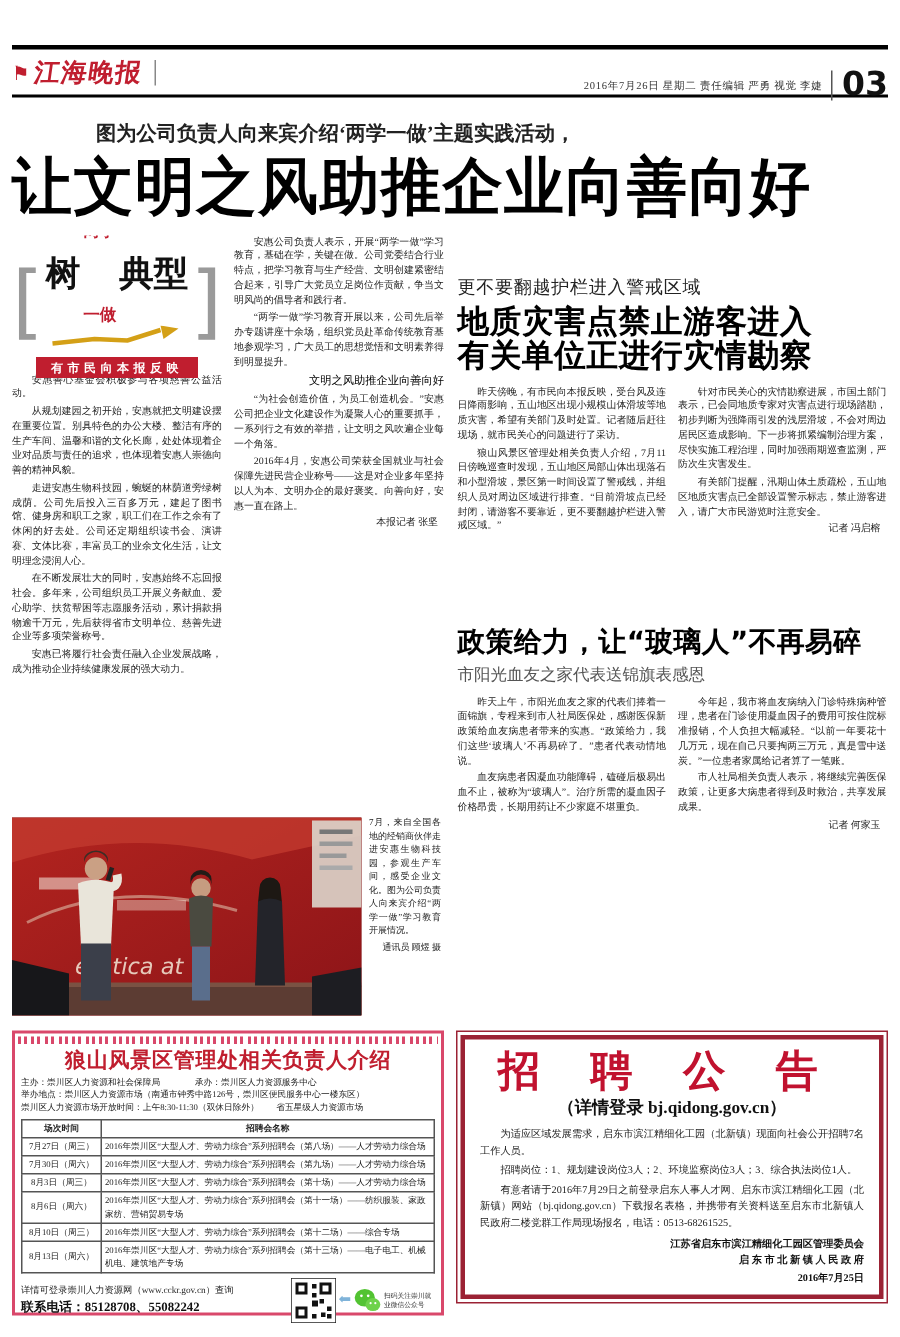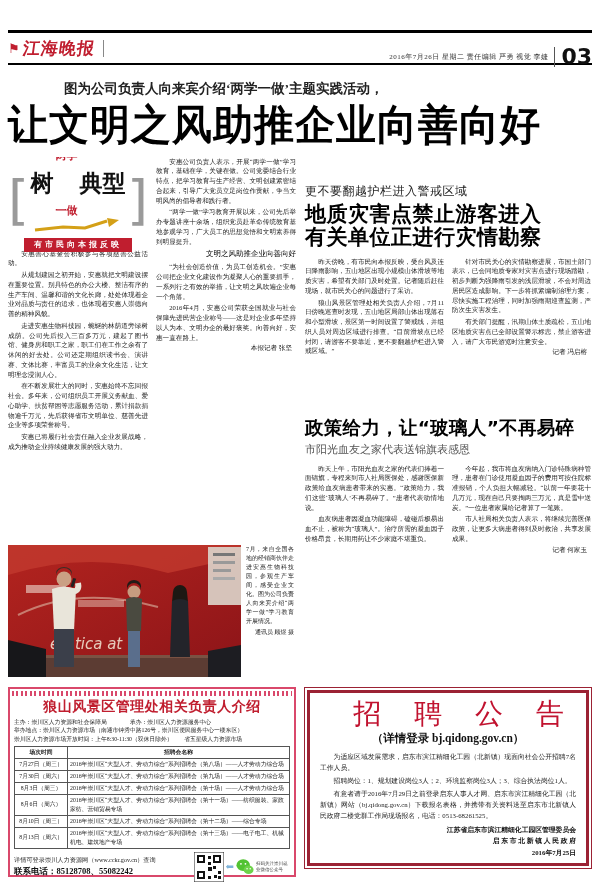--- a/index.html
+++ b/index.html
@@ -86,21 +86,21 @@
   .alf-text{flex:1;}
   .alf-line1{font-size:6.2px;color:#222;}
   .alf-line2{font-size:8.5px;font-weight:900;color:#111;margin-top:1px;}
   .qr-wrap{display:flex;align-items:center;gap:2px;}
   .arrow-glyph{color:#7fb3d9;font-size:10px;font-weight:700;}
   .qr-caption{font-size:4.5px;color:#333;width:34px;line-height:1.3;}
 
   .ad-right{width:288px;height:182px;border:1px solid #9b2234;box-sizing:border-box;background:#fff;padding:2px;}
   .ad-right-inner{border:3px solid #9b2234;height:100%;box-sizing:border-box;padding:6px 10px 4px 10px;
     display:flex;flex-direction:column;}
-  .ad-right-title{color:#c1122f;font-weight:400;font-size:28px;text-align:right;letter-spacing:12px;
+  .ad-right-title{color:#c1122f;font-weight:700;font-size:28px;text-align:left;letter-spacing:12px;
     font-family:"DejaVu Sans",sans-serif;line-height:1.1;padding-left:12px;}
   .ad-right-sub{text-align:center;font-weight:700;font-size:11.5px;color:#111;margin:2px 0 6px 0;}
   .ad-right .t{font-size:6.8px;line-height:1.6;}
   .sig{margin-top:auto;text-align:right;font-size:6.8px;font-weight:700;line-height:1.7;color:#111;}
 </style>
 </head>
 <body>
 
 <div class="paper">
 

